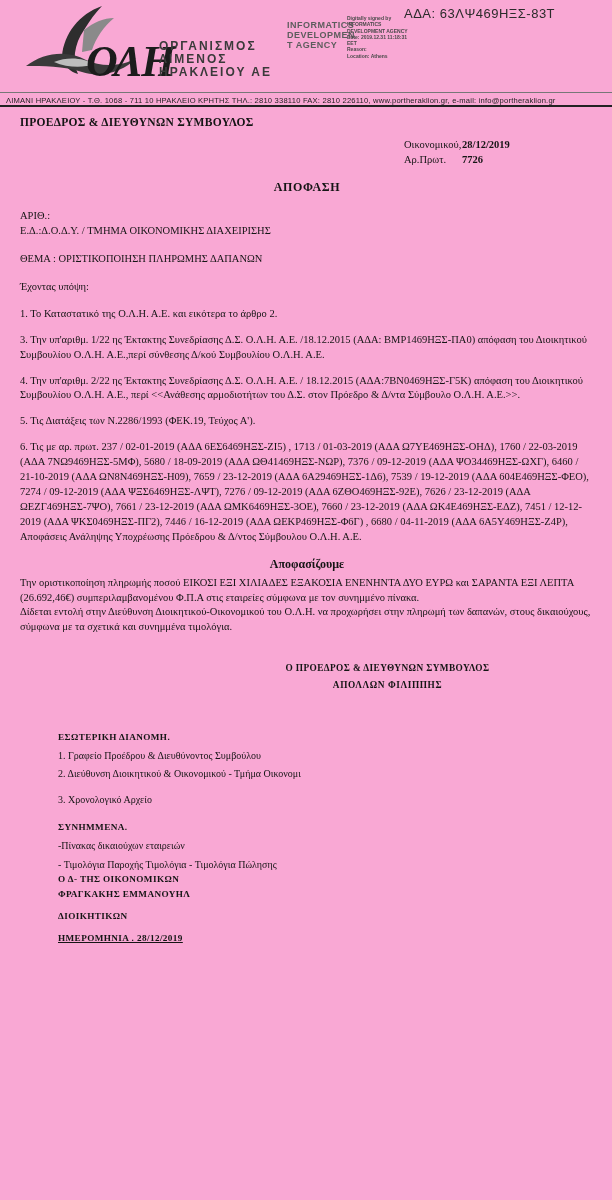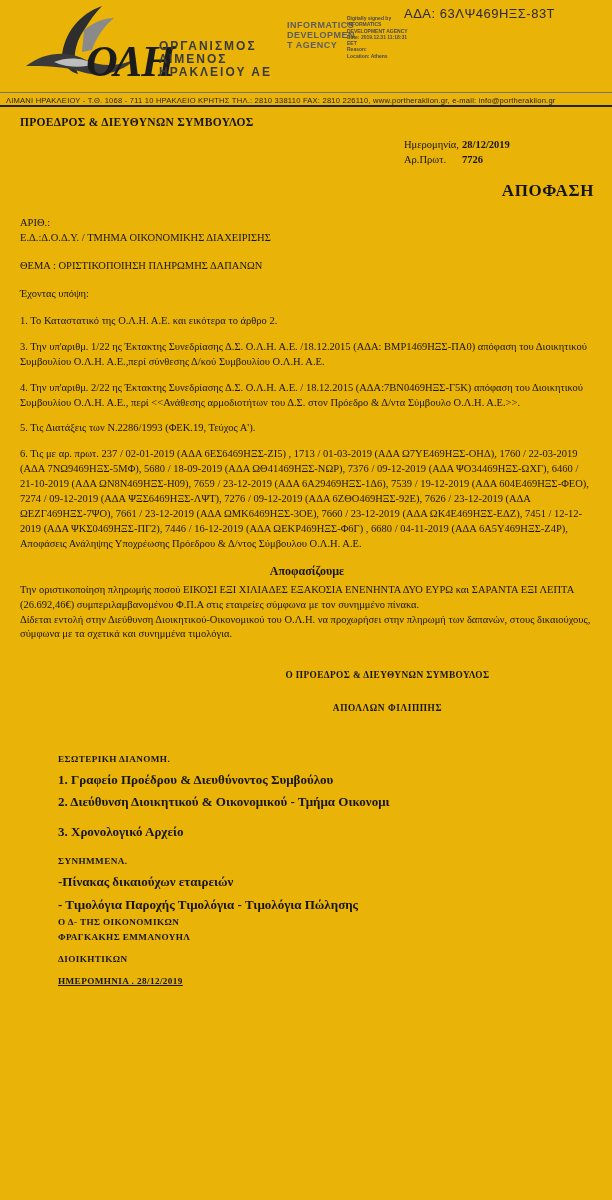--- a/index.html
+++ b/index.html
@@ -1,18 +1,18 @@
 <!DOCTYPE html>
 <html><head>
 <meta charset="utf-8">
 <style>
   * { margin:0; padding:0; box-sizing:border-box; }
   html,body { background:#ffffff; }
   body { width:612px; height:1200px; position:relative; font-family:"Liberation Serif","DejaVu Serif",serif; color:#151515; }
-  .page { position:absolute; inset:0; background:#eab308; overflow:hidden; }
+  .page { position:absolute; inset:0; background:#f9a8d4; overflow:hidden; }
 
   
   .ada { position:absolute; left:404px; top:6px; font-family:"Liberation Sans","DejaVu Sans",sans-serif; font-size:13px; color:#2b2b2b; letter-spacing:0.5px; }
 
   .logo-wrap { position:absolute; left:24px; top:4px; width:250px; height:86px; }
   .logo-art { position:absolute; left:0; top:0; }
   .logo-acronym { position:absolute; left:62px; top:32px; font-family:"Liberation Serif",serif; font-style:italic; font-weight:bold; font-size:44px; color:#1c1c1c; letter-spacing:-2px; }
   .logo-orgname { position:absolute; left:135px; top:36px; font-family:"Liberation Sans","DejaVu Sans",sans-serif; font-weight:bold; font-size:12px; line-height:1.1; color:#3a3a3a; letter-spacing:2px; }
 
   .infodev { position:absolute; left:287px; top:21px; width:62px; font-family:"Liberation Sans","DejaVu Sans",sans-serif; font-size:9px; font-weight:bold; color:#5d5d5d; line-height:1.1; letter-spacing:0.5px; }
@@ -23,39 +23,39 @@
   
   .doc { position:absolute; left:20px; top:114px; width:574px; font-size:10.5px; line-height:1.42; }
 
   .office-title { font-weight:bold; font-size:11.5px; letter-spacing:0.3px; }
 
   .meta { margin-left:384px; margin-top:8px; }
   .meta-row { display:flex; }
   .meta-label { width:58px; }
   .meta-value { font-weight:bold;text-align:right; }
 
-  .decision-title { text-align:right; font-weight:bold; font-size:17px; margin-top:11px; letter-spacing:0.6px; }
+  .decision-title { text-align:center; font-weight:bold; font-size:12px; margin-top:11px; letter-spacing:0.6px; }
 
   .refs { margin-top:13px; }
   .thema { margin-top:13px; }
   .having { margin-top:13px; }
 
   .items { margin-top:12px; }
   .items p { margin:0 0 11px 0; }
 
   .decide-heading { text-align:center; font-weight:bold; font-size:12px; margin-top:2px; margin-bottom:3px; }
   .decide p { margin:0; }
 
   .signatory { margin-left:255px; margin-top:27px; width:225px; text-align:center; font-family:"Liberation Serif",serif; }
   .signatory-title { font-weight:bold; font-size:9.3px; letter-spacing:0.4px; }
-  .signatory-name { font-weight:bold; font-size:9.3px; letter-spacing:0.6px; margin-top:19px; }
+  .signatory-name { font-weight:bold; font-size:9.3px; letter-spacing:0.6px; margin-top:4px; }
 
   .internal { margin-left:38px; margin-top:38px; }
   .block-heading { font-weight:bold; font-size:9.2px; letter-spacing:0.4px; }
-  .small-item { font-size:13px; line-height:1.35; margin-top:5px;font-weight:bold; }
+  .small-item { font-size:10px; line-height:1.35; margin-top:5px; }
   .attach-heading { margin-top:15px; }
   .director-line { font-weight:bold; font-size:9.2px; letter-spacing:0.4px; margin-top:2px; }
   .director-line.gap { margin-top:9px; }
   .date-line { font-weight:bold; font-size:9.2px; letter-spacing:0.4px; margin-top:9px; text-decoration:underline; }
 </style>
 </head>
 <body>
 
 <div class="page">
 
@@ -92,21 +92,21 @@
   </div>
 
   <div class="contact-strip">ΛΙΜΑΝΙ ΗΡΑΚΛΕΙΟΥ - Τ.Θ. 1068 - 711 10 ΗΡΑΚΛΕΙΟ ΚΡΗΤΗΣ   ΤΗΛ.: 2810 338110   FAX: 2810 226110, www.portheraklion.gr, e-mail: info@portheraklion.gr</div>
 
   <div class="doc">
 
     <div class="office-title">ΠΡΟΕΔΡΟΣ &amp; ΔΙΕΥΘΥΝΩΝ ΣΥΜΒΟΥΛΟΣ</div>
 
     <div class="meta">
       <div class="meta-row">
-        <span class="meta-label">Ημερομηνία,</span>
+        <span class="meta-label">Οικονομικού,</span>
         <span class="meta-value">28/12/2019</span>
       </div>
       <div class="meta-row">
         <span class="meta-label">Αρ.Πρωτ.</span>
         <span class="meta-value">7726</span>
       </div>
     </div>
 
     <div class="decision-title">ΑΠΟΦΑΣΗ</div>
 

